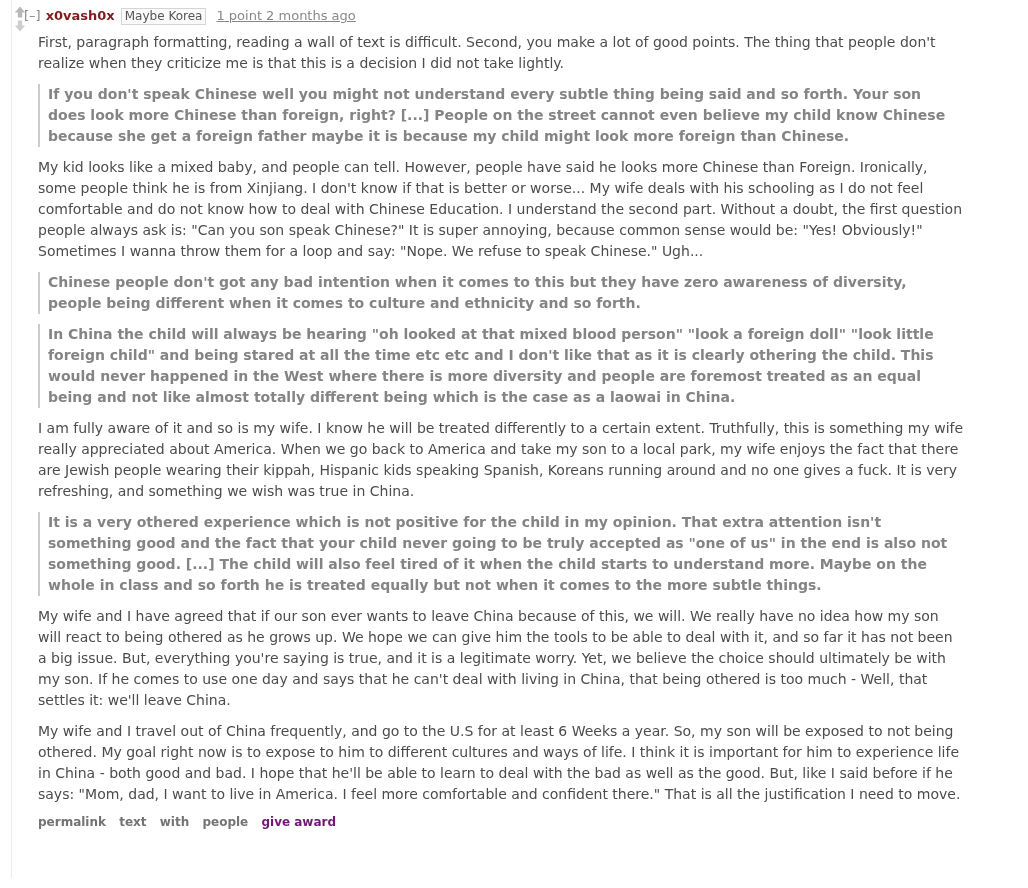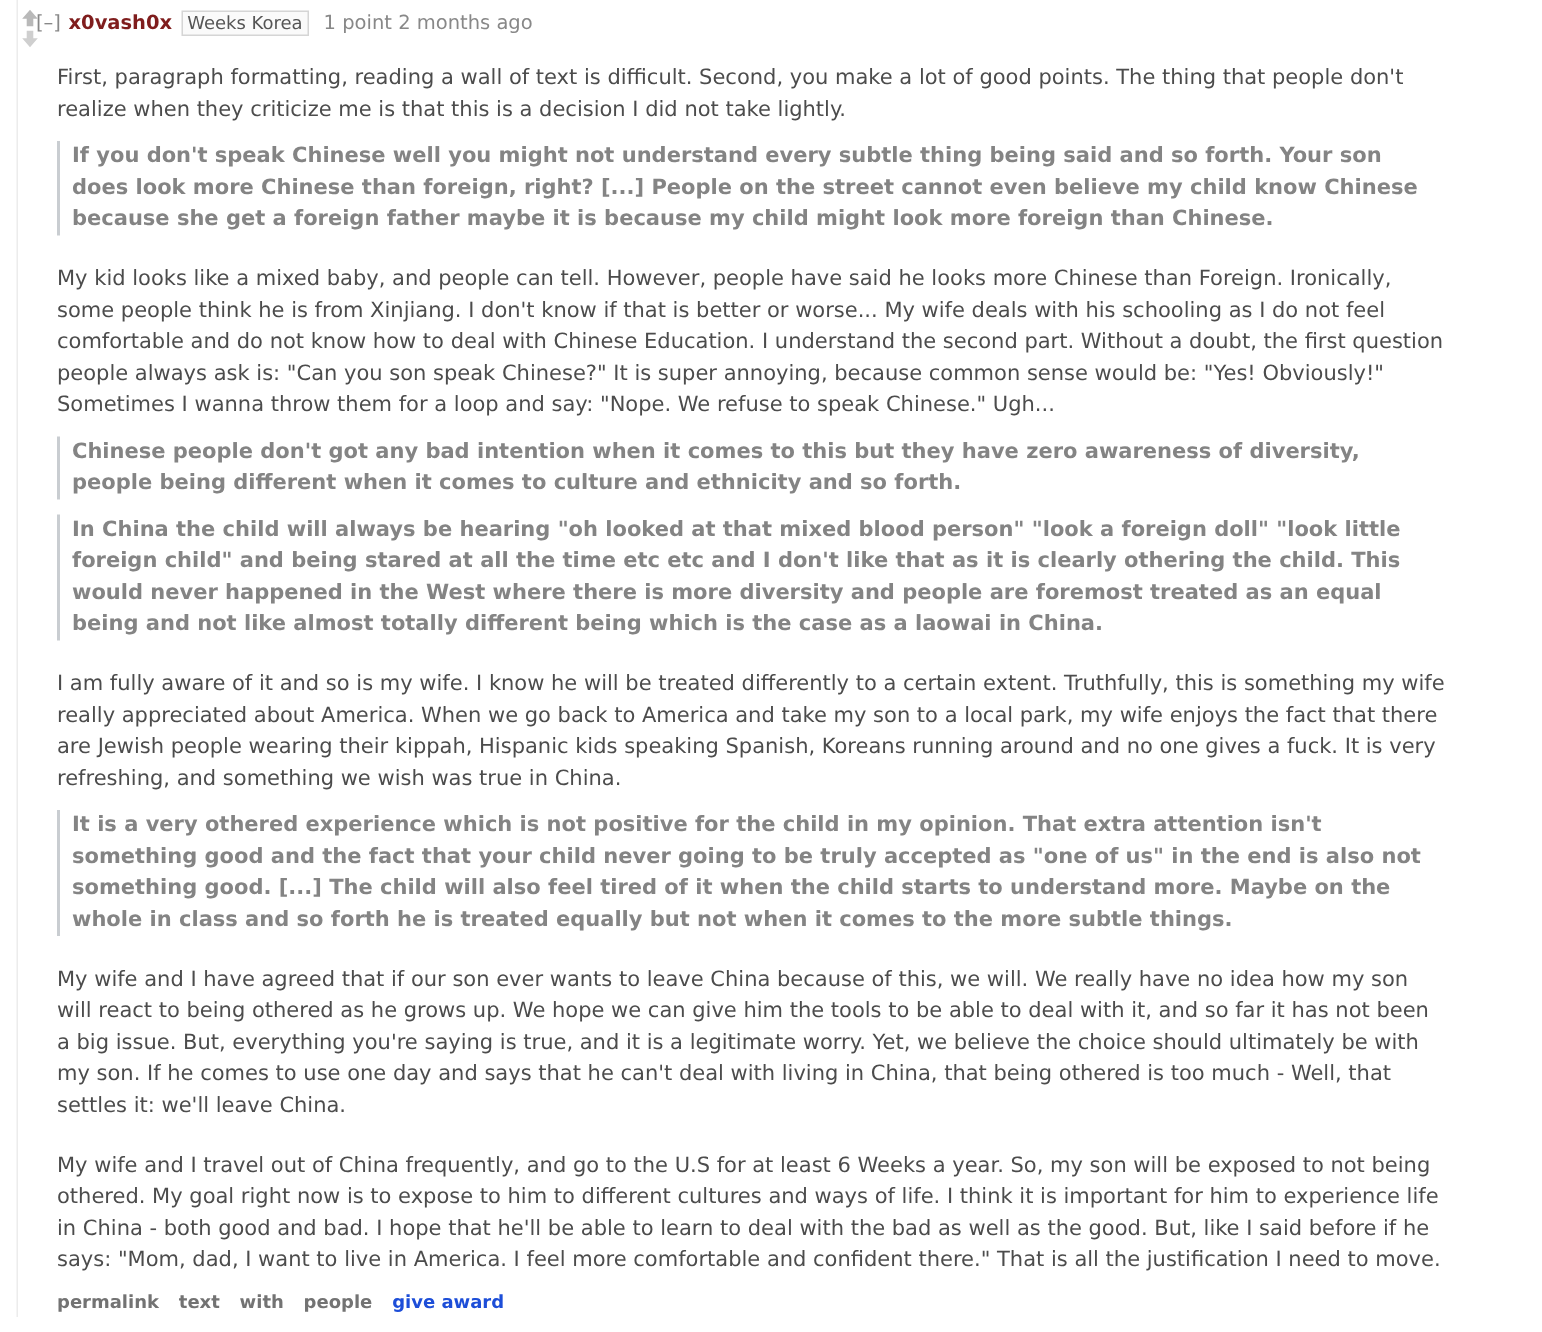--- a/index.html
+++ b/index.html
@@ -50,43 +50,43 @@
     cursor: pointer;
   }
   .flair {
     font-size: 12px;
     color: #555555;
     background: #fafafa;
     border: 1px solid #d5d5d5;
     padding: 0 3px 1px 3px;
     margin-right: 10px;
   }
-  .meta { color: #888888; font-size: 13px; }
+  .meta { color: #888888; font-size: 13px; text-decoration: underline; }
   .md { font-size: 14px; line-height: 1.5; color: #4c4c4c; }
-  .md p { margin: 19px 0 10px 0; }
+  .md p { margin: 9px 0 10px 0; }
   .md blockquote {
     margin: 5px 0 10px 0;
     padding: 0 8px;
     border-left: 2px solid #c9cdd1;
     color: #848484;
     font-weight: bold;
   }
   .buttons {
     font-size: 12px;
     font-weight: bold;
     margin-top: 2px;
     padding-bottom: 8px;
   }
   .buttons .btn {
     color: #737373;
     text-decoration: none;
     margin-right: 9px;
     cursor: pointer;
   }
-  .buttons .btn.gold { color: #1d4ed8; }
+  .buttons .btn.gold { color: #701a75; }
 </style>
 </head>
 <body>
 
 <div class="comment">
   <div class="thread-line"></div>
 
   <div class="votes">
     <span class="arrow">
       <svg width="12" height="12" viewBox="0 0 12 12">
@@ -95,21 +95,21 @@
     </span>
     <span class="arrow">
       <svg width="12" height="12" viewBox="0 0 12 12">
           <path d="M6 11.5 L0.8 5.5 H3.8 V0.5 H8.2 V5.5 H11.2 Z" fill="#cfcfcf"></path>
         </svg>
     </span>
   </div>
 
   <div class="entry">
     <div class="tagline">
-      <span class="collapse">[–]</span><a class="author">x0vash0x</a><span class="flair">Weeks Korea</span><span class="meta">1 point 2 months ago</span>
+      <span class="collapse">[–]</span><a class="author">x0vash0x</a><span class="flair">Maybe Korea</span><span class="meta">1 point 2 months ago</span>
     </div>
 
     <div class="md">
       <p>First, paragraph formatting, reading a wall of text is difficult. Second, you make a lot of good points. The thing that people don't realize when they criticize me is that this is a decision I did not take lightly.</p>
       <blockquote>If you don't speak Chinese well you might not understand every subtle thing being said and so forth. Your son does look more Chinese than foreign, right? [...] People on the street cannot even believe my child know Chinese because she get a foreign father maybe it is because my child might look more foreign than Chinese.</blockquote>
       <p>My kid looks like a mixed baby, and people can tell. However, people have said he looks more Chinese than Foreign. Ironically, some people think he is from Xinjiang. I don't know if that is better or worse... My wife deals with his schooling as I do not feel comfortable and do not know how to deal with Chinese Education. I understand the second part. Without a doubt, the first question people always ask is: "Can you son speak Chinese?" It is super annoying, because common sense would be: "Yes! Obviously!" Sometimes I wanna throw them for a loop and say: "Nope. We refuse to speak Chinese." Ugh...</p>
       <blockquote>Chinese people don't got any bad intention when it comes to this but they have zero awareness of diversity, people being different when it comes to culture and ethnicity and so forth.</blockquote>
       <blockquote>In China the child will always be hearing "oh looked at that mixed blood person" "look a foreign doll" "look little foreign child" and being stared at all the time etc etc and I don't like that as it is clearly othering the child. This would never happened in the West where there is more diversity and people are foremost treated as an equal being and not like almost totally different being which is the case as a laowai in China.</blockquote>
       <p>I am fully aware of it and so is my wife. I know he will be treated differently to a certain extent. Truthfully, this is something my wife really appreciated about America. When we go back to America and take my son to a local park, my wife enjoys the fact that there are Jewish people wearing their kippah, Hispanic kids speaking Spanish, Koreans running around and no one gives a fuck. It is very refreshing, and something we wish was true in China.</p>
       <blockquote>It is a very othered experience which is not positive for the child in my opinion. That extra attention isn't something good and the fact that your child never going to be truly accepted as "one of us" in the end is also not something good. [...] The child will also feel tired of it when the child starts to understand more. Maybe on the whole in class and so forth he is treated equally but not when it comes to the more subtle things.</blockquote>

